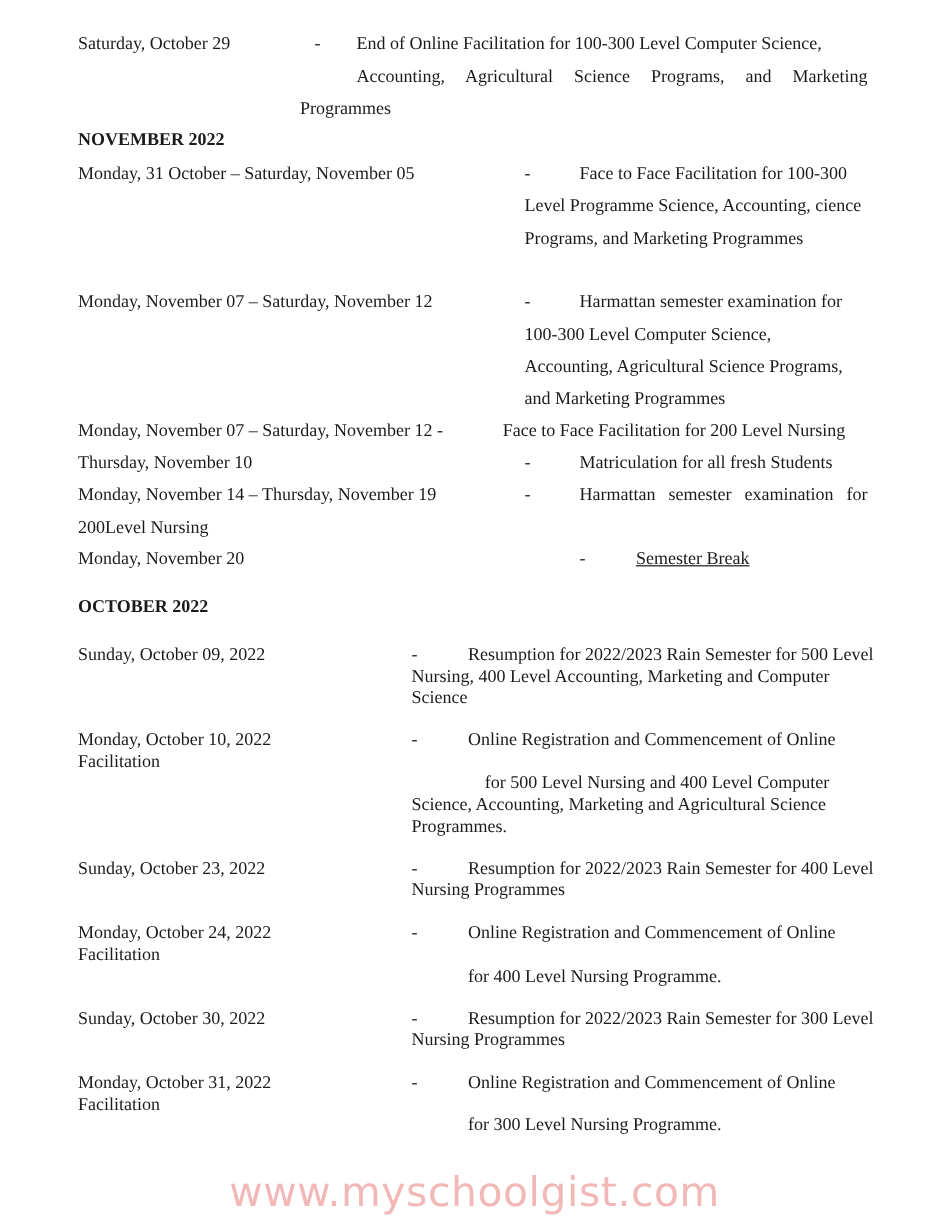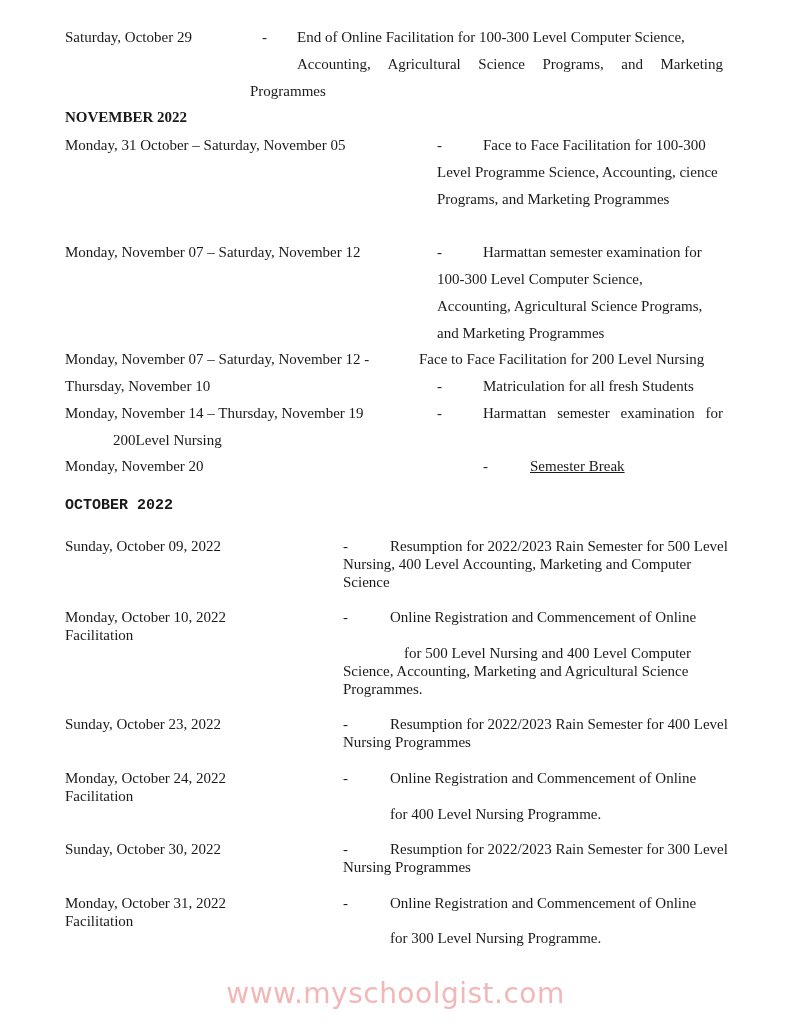--- a/index.html
+++ b/index.html
@@ -7,21 +7,21 @@
       width: 791px; height: 1024px; position: relative; overflow: hidden;
       font-family: "Liberation Serif", "DejaVu Serif", serif;
       color: #1a1a1a; font-size: 15px;
     }
     .abs { position: absolute; white-space: nowrap; line-height: 18px; }
     .bold { font-weight: bold; }
     .just { white-space: normal; text-align: justify; text-align-last: justify; }
     .wm {
       position: absolute; left: 0; width: 791px; top: 972px; text-align: center;
       font-family: "DejaVu Sans", "Liberation Sans", sans-serif;
-      font-size: 28px; letter-spacing: 0.5px; line-height: 44px;
+      font-size: 34px; letter-spacing: 0.5px; line-height: 44px;
     }
   </style>
 </head>
 <body>
 
 <div class="abs" style="left:65px;top:28px;">Saturday, October 29</div>
 <div class="abs" style="left:262px;top:28px;">-</div>
 <div class="abs" style="left:297px;top:28px;">End of Online Facilitation for 100-300 Level Computer Science,</div>
 <div class="abs just" style="left:297px;top:55px;width:426px;">Accounting, Agricultural Science Programs, and Marketing</div>
 <div class="abs" style="left:250px;top:82px;">Programmes</div>
@@ -44,27 +44,27 @@
 <div class="abs" style="left:65px;top:350px;">Monday, November 07 – Saturday, November 12 -</div>
 <div class="abs" style="left:419px;top:350px;">Face to Face Facilitation for 200 Level Nursing</div>
 
 <div class="abs" style="left:65px;top:377px;">Thursday, November 10</div>
 <div class="abs" style="left:437px;top:377px;">-</div>
 <div class="abs" style="left:483px;top:377px;">Matriculation for all fresh Students</div>
 
 <div class="abs" style="left:65px;top:404px;">Monday, November 14 – Thursday, November 19</div>
 <div class="abs" style="left:437px;top:404px;">-</div>
 <div class="abs just" style="left:483px;top:404px;width:240px;">Harmattan semester examination for</div>
-<div class="abs" style="left:65px;top:431px;margin-left:48px;">200Level Nursing</div>
+<div class="abs" style="left:65px;top:431px;">200Level Nursing</div>
 
 <div class="abs" style="left:65px;top:457px;">Monday, November  20</div>
 <div class="abs" style="left:483px;top:457px;">-</div>
 <div class="abs" style="left:530px;top:457px;text-decoration:underline;">Semester Break</div>
 
-<div class="abs bold" style="left:65px;top:497px;font-family:Liberation Mono, monospace;">OCTOBER  2022</div>
+<div class="abs bold" style="left:65px;top:497px;">OCTOBER  2022</div>
 
 <div class="abs" style="left:65px;top:537px;">Sunday, October 09, 2022</div>
 <div class="abs" style="left:343px;top:537px;">-</div>
 <div class="abs" style="left:390px;top:537px;">Resumption for 2022/2023  Rain Semester for 500 Level</div>
 <div class="abs" style="left:343px;top:555px;">Nursing, 400 Level Accounting, Marketing and Computer</div>
 <div class="abs" style="left:343px;top:573px;">Science</div>
 
 <div class="abs" style="left:65px;top:608px;">Monday, October 10, 2022</div>
 <div class="abs" style="left:65px;top:626px;">Facilitation</div>
 <div class="abs" style="left:343px;top:608px;">-</div>

